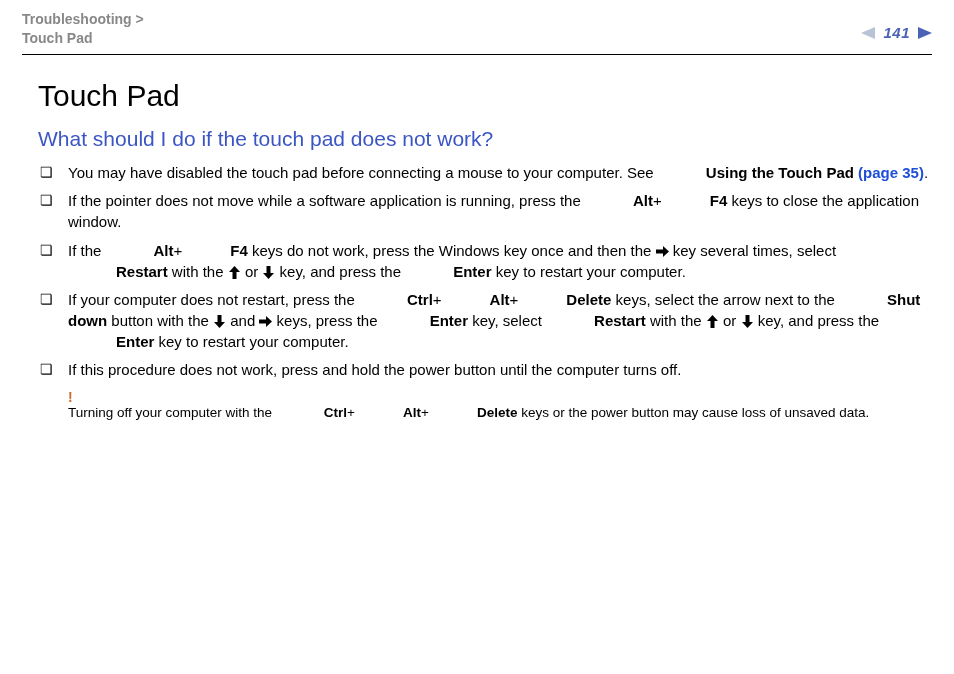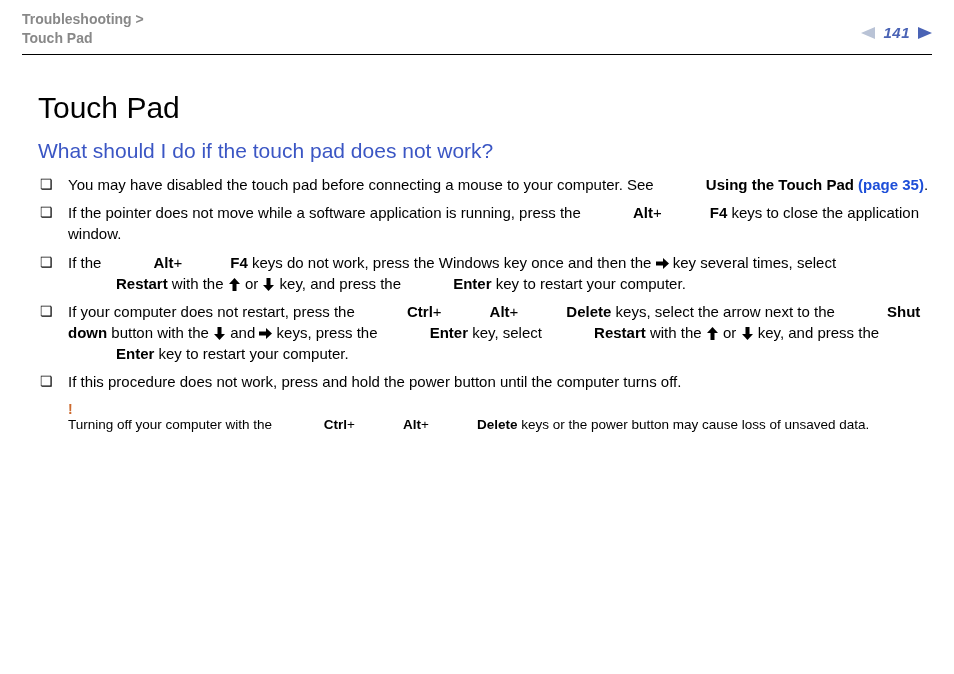--- a/index.html
+++ b/index.html
@@ -14,21 +14,21 @@
   .page {
     padding: 10px 22px 0 22px;
     box-sizing: border-box;
   }
   .header {
     display: flex;
     align-items: flex-start;
     justify-content: space-between;
     padding-bottom: 6px;
     border-bottom: 1px solid #000;
-    margin-bottom: 36px;
+    margin-bottom: 24px;
   }
   .breadcrumb {
     font-size: 14px;
     color: #888888;
     font-weight: bold;
     line-height: 1.35;
   }
   .pagenav {
     display: flex;
     align-items: center;

